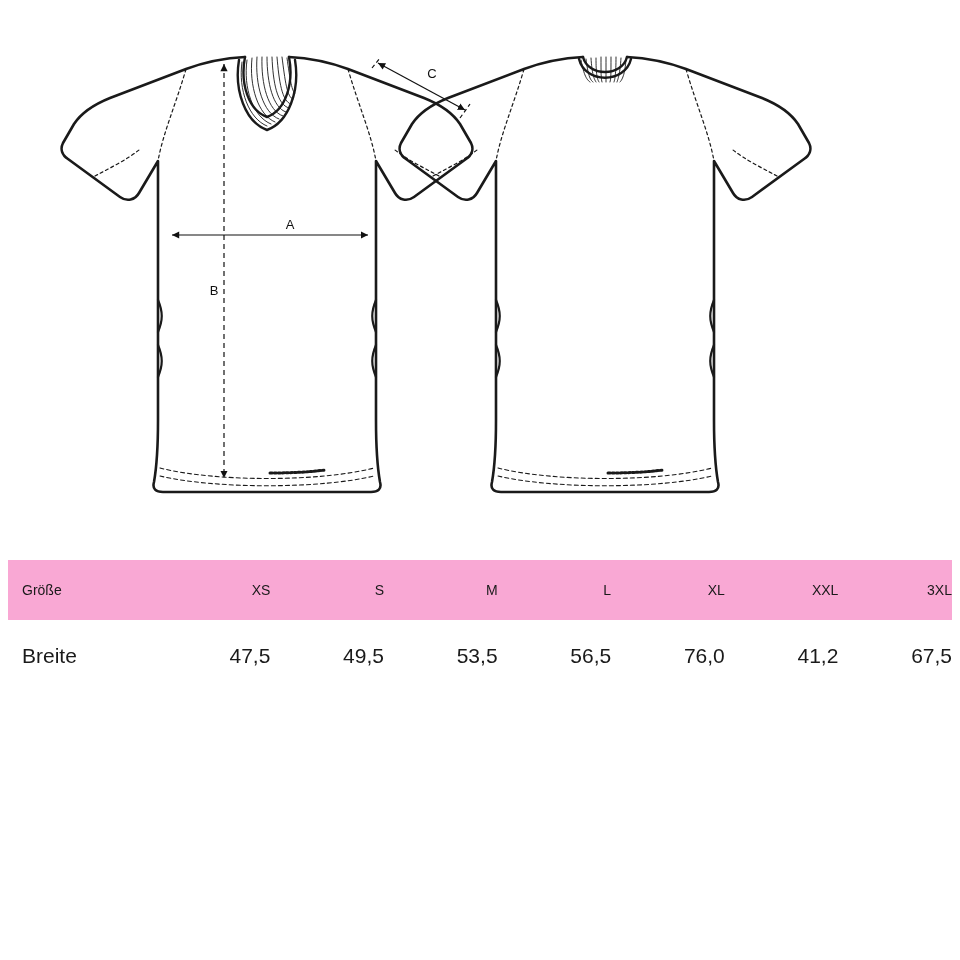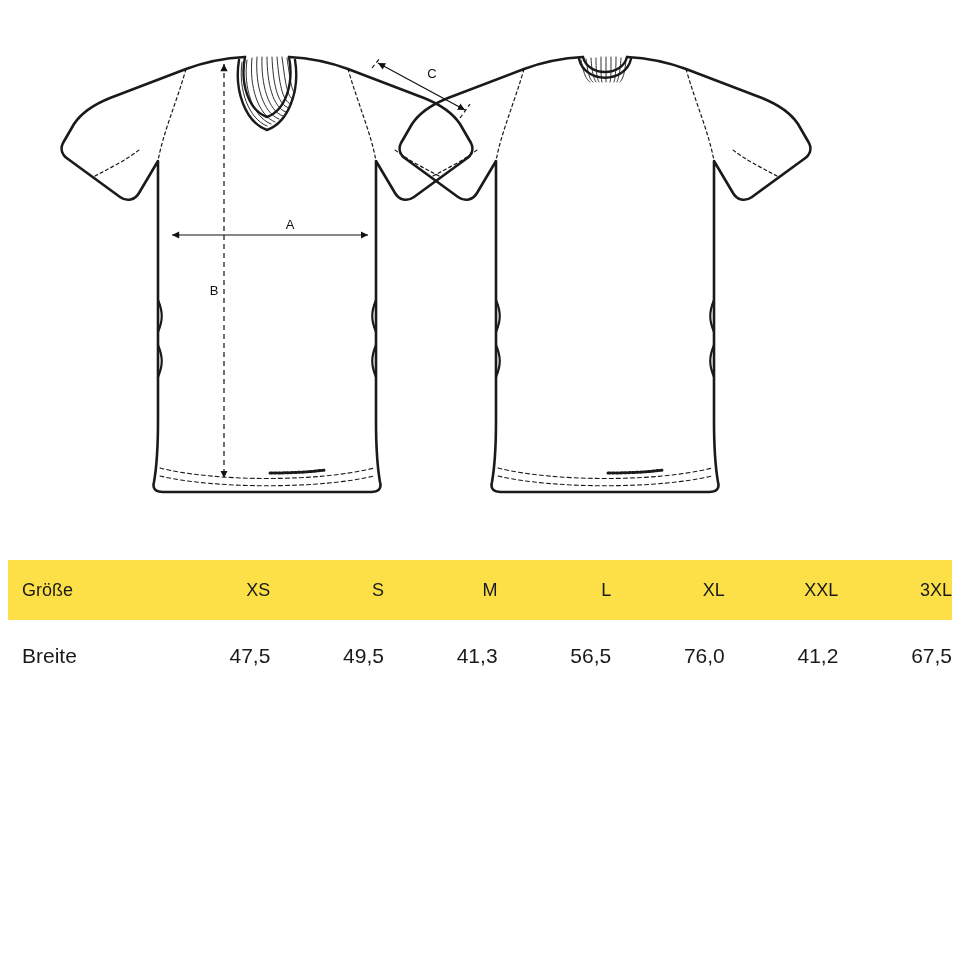--- a/index.html
+++ b/index.html
@@ -58,23 +58,23 @@
     font-weight: normal;
     text-align: right;
     font-size: 21px;
     color: #1a1a1a;
     padding: 0;
     height: 72px;
     vertical-align: middle;
     font-family: "Liberation Sans", sans-serif;
   }
   table.size-table thead th {
-    background: #fde047;
+    background: #f9a8d4;
     height: 60px;
-    font-size: 18px;
+    font-size: 14px;
   }
   table.size-table tbody tr {
     border-bottom: 1px solid #7f1d1d;
   }
   table.size-table tbody tr:last-child {
     border-bottom: none;
   }
   .row-head {
     text-align: left !important;
     padding-left: 14px !important;
@@ -264,21 +264,21 @@
           <th>XL</th>
           <th>XXL</th>
           <th>3XL</th>
         </tr>
       </thead>
       <tbody>
         <tr>
           <td class="row-head">Breite</td>
           <td>47,5</td>
           <td>49,5</td>
-          <td>41,3</td>
+          <td>53,5</td>
           <td>56,5</td>
           <td>76,0</td>
           <td>41,2</td>
           <td>67,5</td>
         </tr>
       </tbody>
     </table>
   </div>
 
 </div>

